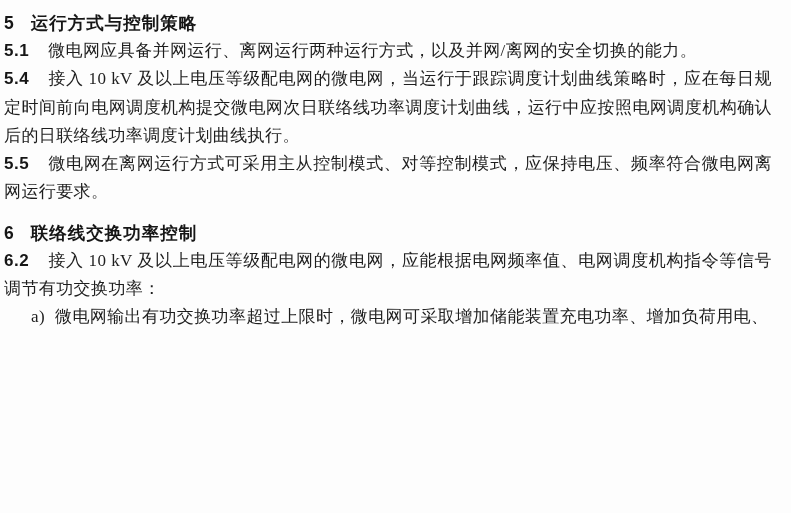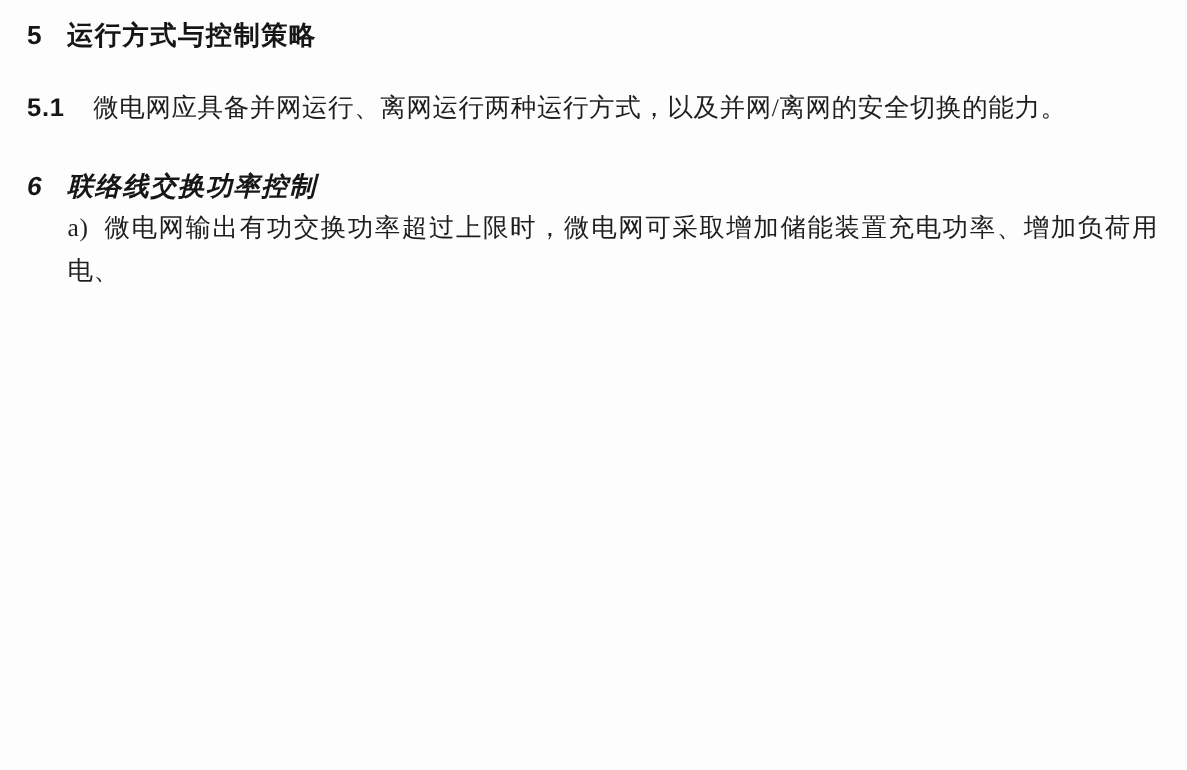--- a/index.html
+++ b/index.html
@@ -9,21 +9,21 @@
   }
   body {
     width: 791px;
     height: 513px;
     overflow: hidden;
   }
   .page {
     box-sizing: border-box;
     width: 791px;
     height: 513px;
-    padding: 0 19px 0 18px;
+    padding: 0 19px 0 4px;
     background: #fdfdfd;
     color: #1e1e1e;
     font-family: "Liberation Serif", "DejaVu Serif", serif;
     font-size: 17px;
     line-height: 28.3px;
     letter-spacing: 0.4px;
   }
   .sec-head {
     margin: 0;
     font-family: "Liberation Sans", "DejaVu Sans", sans-serif;
@@ -31,34 +31,34 @@
     font-weight: bold;
     line-height: 28px;
     letter-spacing: 1px;
     color: #161616;
   }
   .sec-head .sec-num {
     margin-right: 17px;
     letter-spacing: 0;
   }
   #sec5-head { padding-top: 9px; }
-  #sec6-head { margin-top: 24px; font-style: italic; }
+  #sec6-head { margin-top: 12px; }
   .clause {
     margin: 0;
     text-align: justify;
   }
   .clause-num {
     font-family: "Liberation Sans", "DejaVu Sans", sans-serif;
     font-weight: 600;
     letter-spacing: 0.5px;
     margin-right: 19px;
     color: #161616;
     white-space: nowrap;
   }
-  .first-clause-5 { margin-top: 21px; }
+  .first-clause-5 { }
   .first-clause-6 { margin-top: 26px; }
   .list-item {
     margin: 0;
     padding-left: 27px;
     text-align: justify;
   }
   .item-label {
     margin-right: 10px;
   }
 </style>
@@ -70,25 +70,34 @@
   <h2 class="sec-head" id="sec5-head">
     <span class="sec-num">5</span><span class="sec-title">运行方式与控制策略</span>
   </h2>
 
   <p class="clause first-clause-5">
     <span class="clause-num">5.1</span><span class="clause-text">微电网应具备并网运行、离网运行两种运行方式，以及并网/离网的安全切换的能力。</span>
   </p>
 
 
 
+  <p class="clause">
+    <span class="clause-num">5.4</span><span class="clause-text">接入 10 kV 及以上电压等级配电网的微电网，当运行于跟踪调度计划曲线策略时，应在每日规定时间前向电网调度机构提交微电网次日联络线功率调度计划曲线，运行中应按照电网调度机构确认后的日联络线功率调度计划曲线执行。</span>
+  </p>
 
+  <p class="clause">
+    <span class="clause-num">5.5</span><span class="clause-text">微电网在离网运行方式可采用主从控制模式、对等控制模式，应保持电压、频率符合微电网离网运行要求。</span>
+  </p>
 
   <h2 class="sec-head" id="sec6-head">
     <span class="sec-num">6</span><span class="sec-title">联络线交换功率控制</span>
   </h2>
 
 
+  <p class="clause">
+    <span class="clause-num">6.2</span><span class="clause-text">接入 10 kV 及以上电压等级配电网的微电网，应能根据电网频率值、电网调度机构指令等信号调节有功交换功率：</span>
+  </p>
 
   <p class="list-item">
     <span class="item-label">a)</span><span class="item-text">微电网输出有功交换功率超过上限时，微电网可采取增加储能装置充电功率、增加负荷用电、</span>
   </p>
 
 </div>
 
 </body></html>

